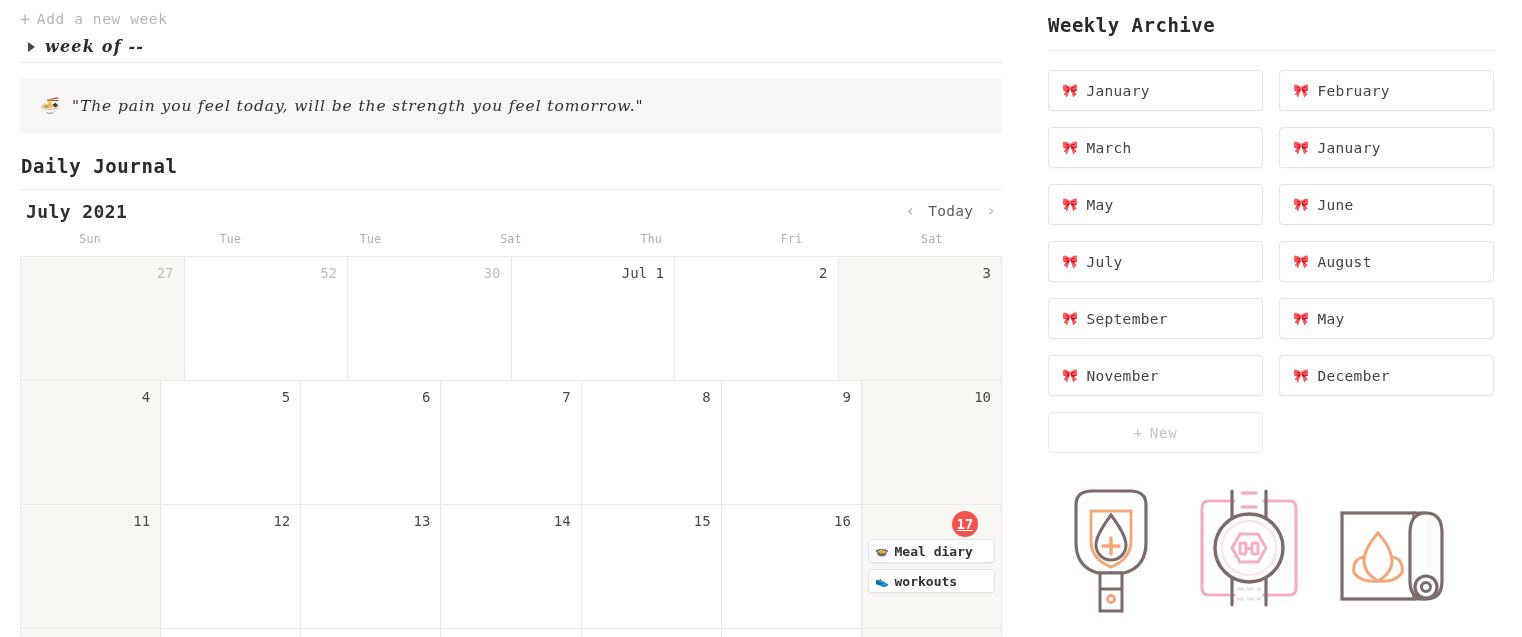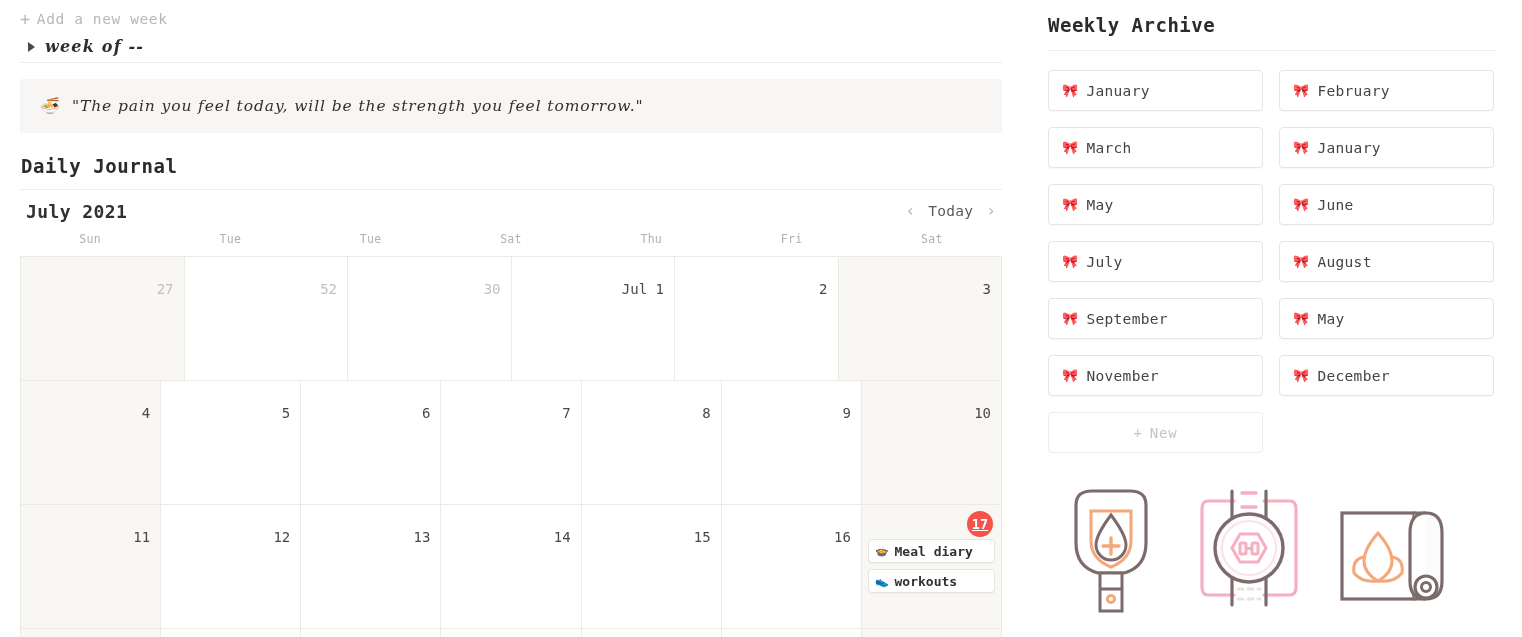--- a/index.html
+++ b/index.html
@@ -77,26 +77,26 @@
   .grid { border-top: 1px solid #eceae7; }
   .wk { display: flex; height: 124px; border-bottom: 1px solid #eceae7; }
   .cell {
     flex: 1; position: relative;
     border-right: 1px solid #eceae7;
     background: #ffffff;
   }
   .cell:first-child { border-left: 1px solid #eceae7; }
   .cell.weekend { background: #f8f7f3; }
   .daynum {
-    position: absolute; top: 24px; right: 10px;
+    position: absolute; top: 8px; right: 10px;
     font-size: 14px; color: #4a4845;
   }
   .daynum.muted { color: #c3c1be; }
   .badge {
-    position: absolute; top: 6px; right: 8px;
+    position: absolute; top: 6px; right: 23px;
     width: 26px; height: 26px; border-radius: 50%;
     background: #f4524a; color: #fff;
     display: flex; align-items: center; justify-content: center;
     font-size: 13.5px; font-weight: 700; text-decoration: underline;
   }
   .events { position: absolute; left: 6px; right: 6px; top: 34px; }
   .chip {
     background: #fff; border: 1px solid #e6e4e1; border-radius: 4px;
     height: 24px; margin-bottom: 6px;
     display: flex; align-items: center; gap: 5px;

